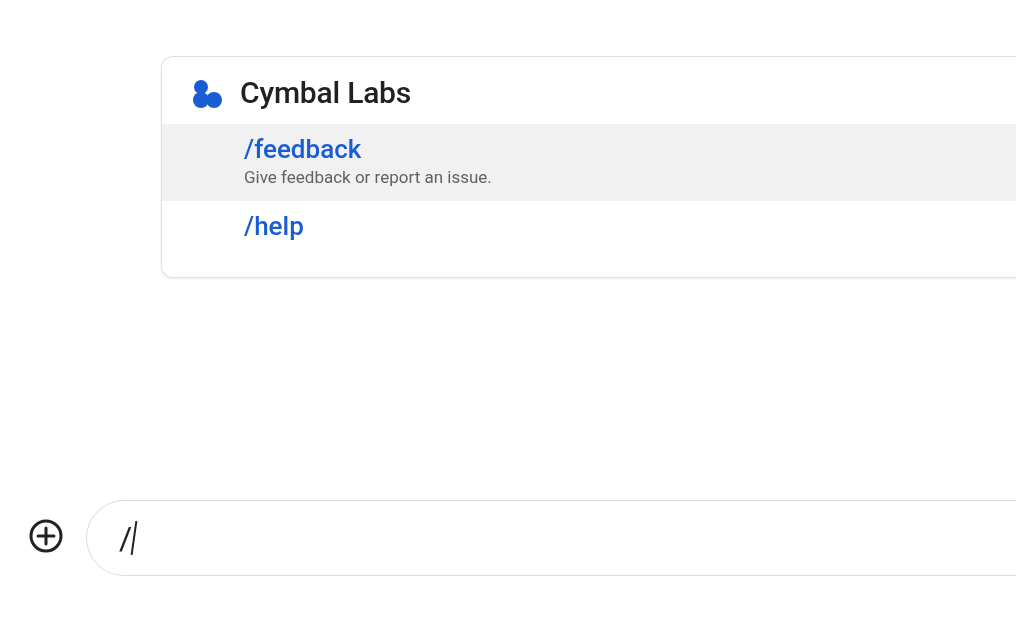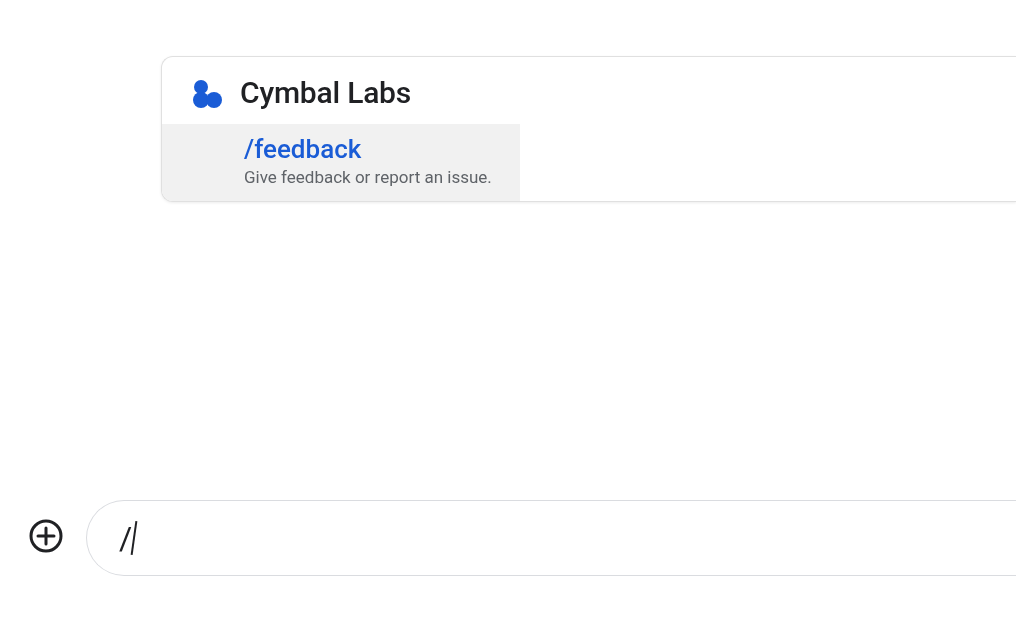--- a/index.html
+++ b/index.html
@@ -40,21 +40,21 @@
       flex-shrink: 0;
     }
     .app-name {
       font-size: 30px;
       font-weight: 500;
       color: #202124;
       letter-spacing: -0.2px;
     }
     .command-list {
       display: flex;
-      flex-direction: row;
+      flex-direction: column;
     }
     .command-item {
       padding: 10px 28px 12px 82px;
       cursor: pointer;
     }
     .command-item.highlighted {
       background: #f1f1f1;
     }
     .command-name {
       font-size: 26px;
@@ -129,20 +129,21 @@
       </svg>
     </span>
     <span class="app-name">Cymbal Labs</span>
   </div>
   <div class="command-list">
     <div class="command-item highlighted">
       <div class="command-name">/feedback</div>
       <div class="command-desc">Give feedback or report an issue.</div>
     </div>
     <div class="command-item">
+      <div class="command-name">/help</div>
     </div>
     <div class="command-item">
     </div>
   </div>
 </div>
 
 <div class="input-row">
   <div class="add-btn">
     <span>
       <svg viewBox="0 0 36 36" width="36" height="36">

